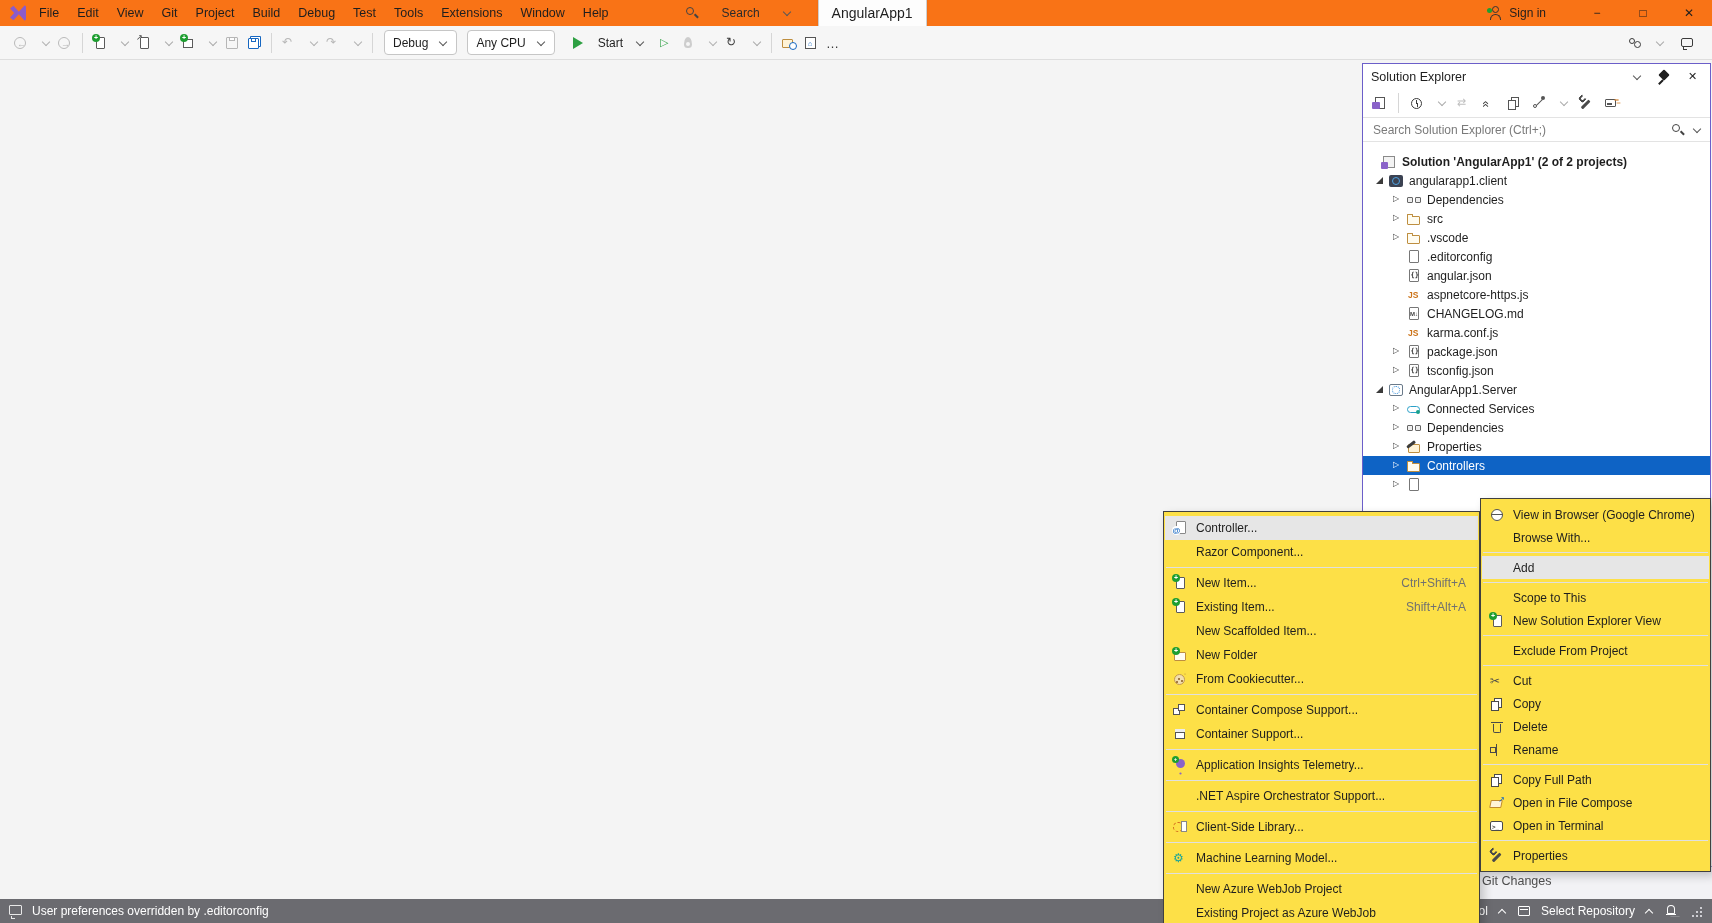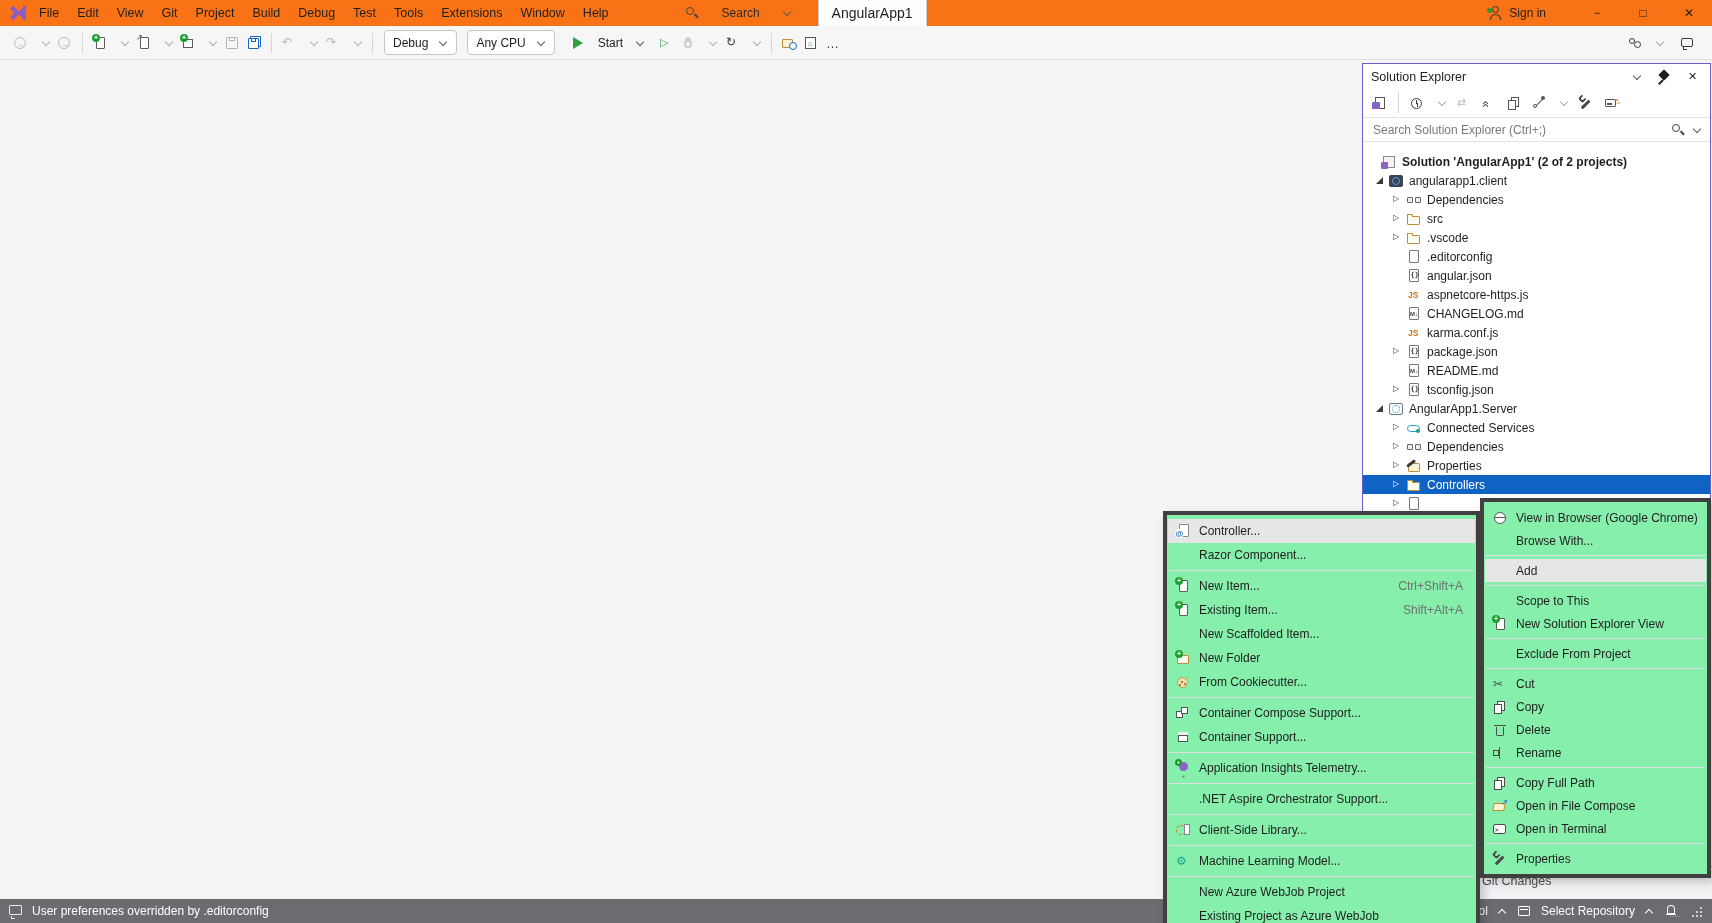--- a/index.html
+++ b/index.html
@@ -134,21 +134,21 @@
   [data-icon="cloud"]::before{left:1px;top:5px;width:13px;height:7px;border:1.5px solid #2AA0C8;border-radius:7px;background:#FFF}
   [data-icon="cloud"]::after{left:10px;top:9px;width:4px;height:4px;background:#18A08C;border-radius:50%}
   [data-icon="file"]::before{left:3px;top:1px;width:10px;height:13px;border:1px solid #777;background:#FFF;border-radius:1px}
   [data-icon="json"]::before{left:3px;top:1px;width:10px;height:13px;border:1px solid #777;background:#FFF;border-radius:1px}
   [data-icon="json"]::after{content:"{}";left:4.5px;top:4px;font:bold 7px/1 "DejaVu Sans Mono",monospace;color:#3B3B3B}
   [data-icon="js"]::before{content:"JS";left:2px;top:4px;font:bold 8.5px/1 "Liberation Sans",sans-serif;color:#CC7318}
   [data-icon="md"]::before{left:3px;top:1px;width:10px;height:13px;border:1px solid #777;background:#FFF;border-radius:1px}
   [data-icon="md"]::after{content:"M↓";left:4px;top:5px;font:bold 6px/1 "Liberation Sans",sans-serif;color:#444}
 
   
-  .menu{position:absolute;background:#86efac;border:4px solid #404040;box-shadow:4px 4px 9px rgba(0,0,0,.20);
+  .menu{position:absolute;background:#fde047;border:1px solid #404040;box-shadow:4px 4px 9px rgba(0,0,0,.20);
     padding:4px 1px;box-sizing:border-box;z-index:50}
   .mitem{display:flex;align-items:center;height:23px;padding:0 12px 0 7px;gap:8px}
   .mitem.hl{background:#E6E6E6}
   .mlabel{white-space:nowrap}
   .mshort{margin-left:auto;color:#707070;padding-left:24px;white-space:nowrap}
   .msep{height:1px;background:#E0E0E0;margin:3px 1px}
   .ctxmenu{left:1480px;top:498px;width:231px}
   .submenu{left:1163px;top:511px;width:317px;height:420px;overflow:hidden}
   .submenu .mitem{height:24px}
 
@@ -505,25 +505,20 @@
         <span class="ic" data-icon="js"></span>
         <span>karma.conf.js</span>
       </div>
 
       <div class="trow lvl2">
         <span class="exp closed"></span>
         <span class="ic" data-icon="json"></span>
         <span>package.json</span>
       </div>
 
-      <div class="trow lvl2">
-        <span class="exp"></span>
-        <span class="ic" data-icon="md"></span>
-        <span>README.md</span>
-      </div>
 
       <div class="trow lvl2">
         <span class="exp closed"></span>
         <span class="ic" data-icon="json"></span>
         <span>tsconfig.json</span>
       </div>
 
       <div class="trow lvl1">
         <span class="exp open"></span>
         <span class="ic" data-icon="proj-server"></span>

